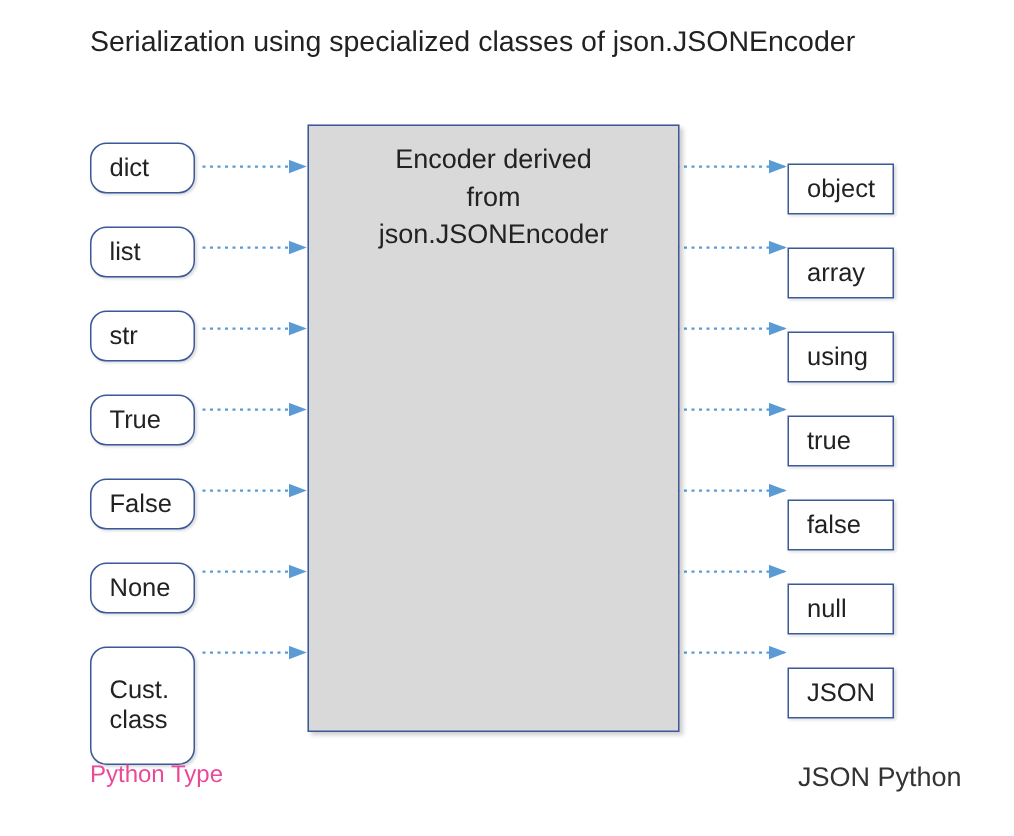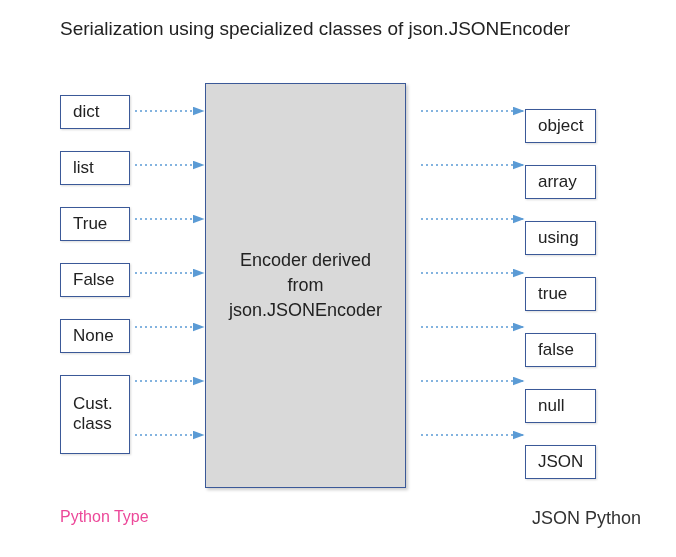--- a/index.html
+++ b/index.html
@@ -39,39 +39,40 @@
       background: #ffffff;
       padding: 6px 12px;
       margin-bottom: 22px;
       font-size: 17px;
       color: #222;
       min-width: 70px;
       box-shadow: 1px 1px 2px rgba(0,0,0,0.15);
     }
     .left-column .type-box {
       text-align: left;
+      border-radius: 11px;
     }
     .right-column .type-box {
       text-align: left;
     }
     .type-box.tall {
       line-height: 1.2;
       padding: 18px 12px;
     }
     .encoder-box {
       position: absolute;
       left: 205px;
       top: 83px;
-      width: 201px;
+      width: 248px;
       height: 405px;
       background: #d9d9d9;
       border: 1px solid #3b5998;
       box-shadow: 2px 2px 3px rgba(0,0,0,0.2);
       display: flex;
-      align-items: center;
+      align-items: flex-start;
       justify-content: center;
       text-align: center;
       font-size: 18px;
       color: #222;
       line-height: 1.4;
       padding: 10px;
     }
     .footer-left {
       position: absolute;
       left: 60px;
@@ -120,20 +121,21 @@
   <line x1="421" y1="219" x2="523" y2="219" stroke="#5B9BD5" stroke-width="1.5" stroke-dasharray="2,3" marker-end="url(#arrowhead)"></line>
   <line x1="421" y1="273" x2="523" y2="273" stroke="#5B9BD5" stroke-width="1.5" stroke-dasharray="2,3" marker-end="url(#arrowhead)"></line>
   <line x1="421" y1="327" x2="523" y2="327" stroke="#5B9BD5" stroke-width="1.5" stroke-dasharray="2,3" marker-end="url(#arrowhead)"></line>
   <line x1="421" y1="381" x2="523" y2="381" stroke="#5B9BD5" stroke-width="1.5" stroke-dasharray="2,3" marker-end="url(#arrowhead)"></line>
   <line x1="421" y1="435" x2="523" y2="435" stroke="#5B9BD5" stroke-width="1.5" stroke-dasharray="2,3" marker-end="url(#arrowhead)"></line>
 </svg>
 
 <div class="left-column">
   <div class="type-box">dict</div>
   <div class="type-box">list</div>
+  <div class="type-box">str</div>
   <div class="type-box">True</div>
   <div class="type-box">False</div>
   <div class="type-box">None</div>
   <div class="type-box tall">
     <span>Cust.</span><br>
     <span>class</span>
   </div>
 </div>
 
 <div class="encoder-box">

